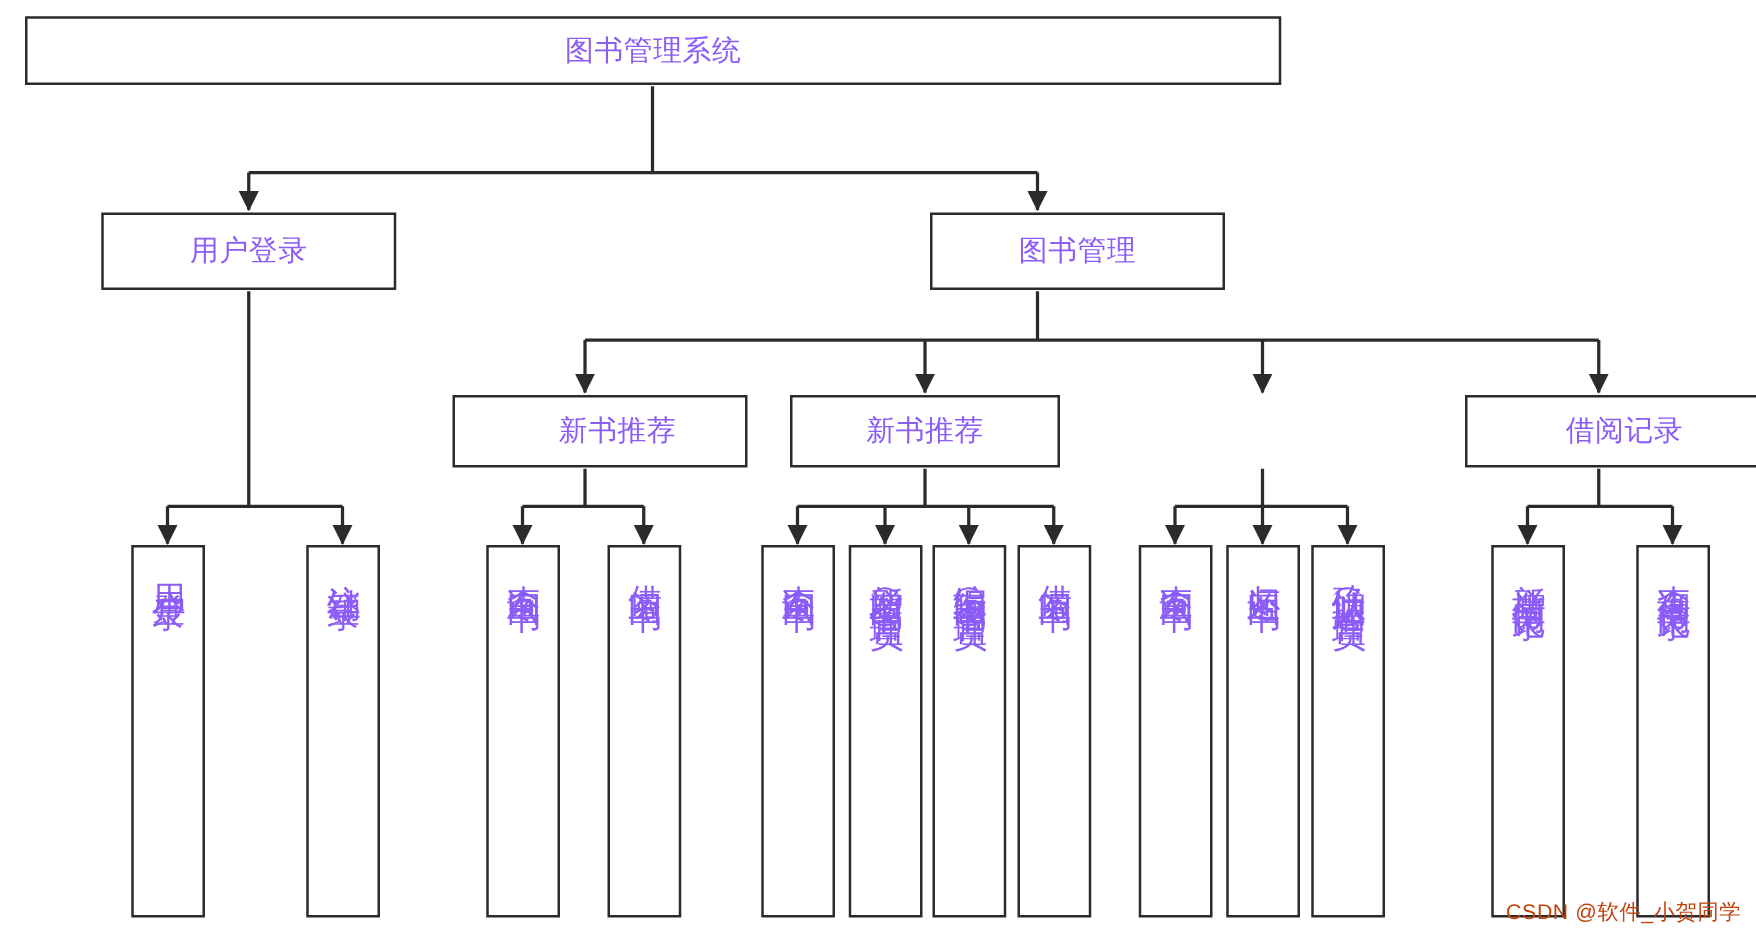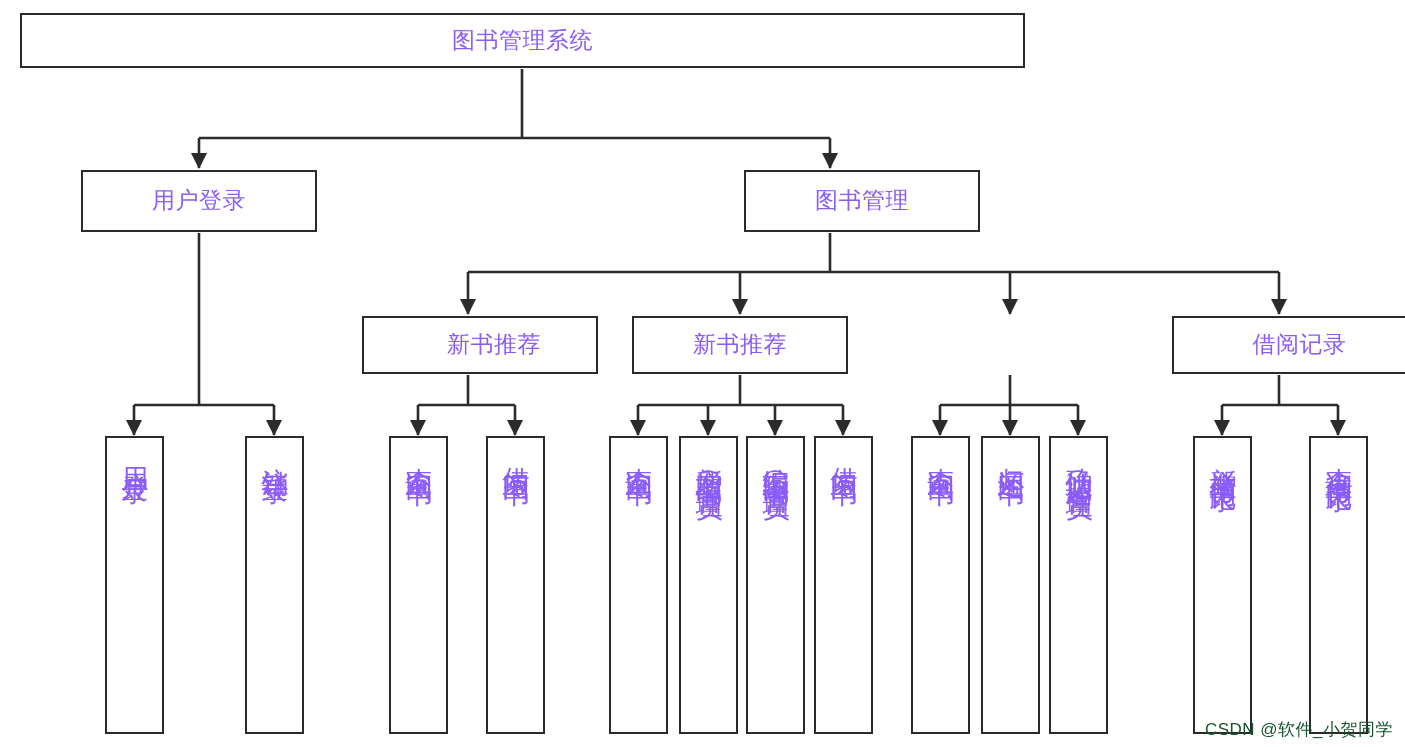--- a/index.html
+++ b/index.html
@@ -55,21 +55,21 @@
     text-orientation: upright;
     font-size: 27px;
     letter-spacing: 4px;
     line-height: 1;
   }
   .watermark {
     position: absolute;
     right: 12px;
     bottom: 6px;
     font-size: 17px;
-    color: #14532d;
+    color: #c2410c;
     letter-spacing: 0.5px;
     white-space: nowrap;
     pointer-events: none;
   }
 </style>
 </head>
 <body>
 
 <div id="diagram-root">
 

